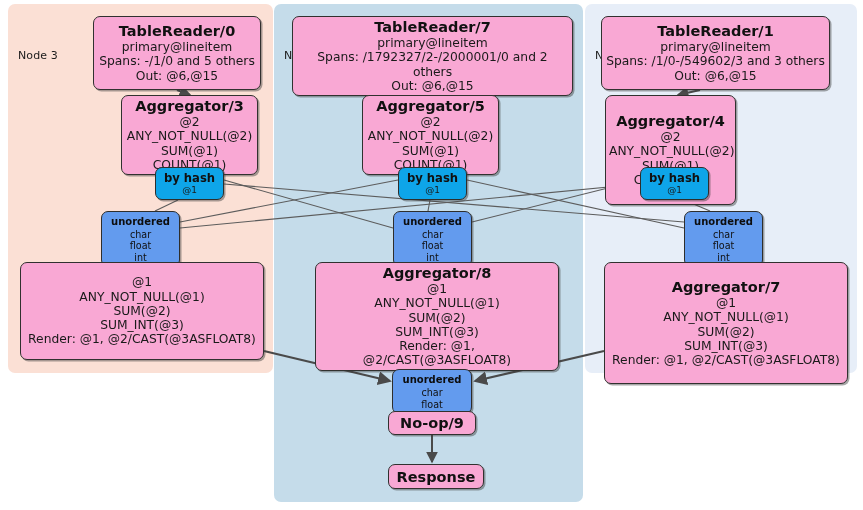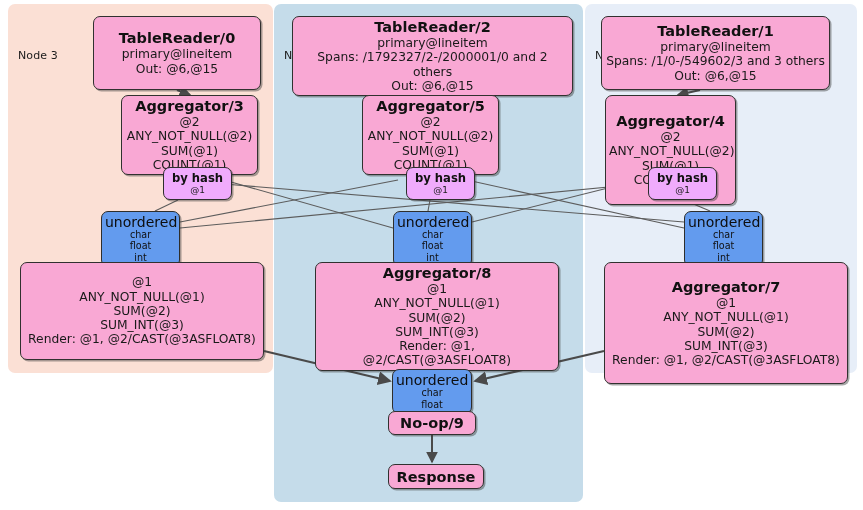--- a/index.html
+++ b/index.html
@@ -11,30 +11,30 @@
 
   svg#edges{position:absolute;left:0;top:0;width:863px;height:510px;pointer-events:none;}
 
   .node{position:absolute;box-sizing:border-box;border:1.4px solid #31312f;
         border-radius:7px;text-align:center;
         box-shadow:1.5px 1.5px 0 rgba(60,60,60,0.45);}
   .node .title{font-weight:bold;color:#111;}
   .node .line{color:#1a1a1a;}
 
   .n-yellow{background:#f9a8d4;}
-  .n-orange{background:#f0abfc;border-color:#2e2e2c;margin-left:8px;}
+  .n-orange{background:#0ea5e9;border-color:#2e2e2c;}
   .n-blue{background:#639bee;border-color:#2e2e2c;}
 
   .big .title{font-size:14.5px;line-height:17px;}
   .big .line{font-size:12.3px;line-height:14.3px;}
 
   .small .title{font-size:11.6px;line-height:13px;font-weight:bold;}
   .small .line{font-size:9px;line-height:11px;}
 
-  .blue .title{font-size:14px;line-height:14px;font-weight:normal;color:#0d0d0d;}
+  .blue .title{font-size:10px;line-height:14px;font-weight:bold;color:#0d0d0d;}
   .blue .line{font-size:9.6px;line-height:11.5px;color:#101010;}
 
   .plain .title{font-size:14.5px;line-height:18px;}
 </style>
 </head>
 <body>
 
 <div id="stage">
   <div id="panels">
       <div class="panel" style="left: 8px; top: 4px; width: 265px; height: 369px; background: rgb(251, 224, 213);"></div>
@@ -73,24 +73,25 @@
     <path d="M604,351 L475,381" stroke="#4a4a4a" stroke-width="2.3" fill="none" marker-end="url(#ah)"></path>
 
     <path d="M432,414 L432,411" stroke="#4a4a4a" stroke-width="2" fill="none"></path>
     <path d="M432,433 L432,462" stroke="#4a4a4a" stroke-width="2" fill="none" marker-end="url(#ah)"></path>
   </svg>
 
   <div id="nodes">
       <div class="node n-yellow big" style="left: 93px; top: 16px; width: 168px; min-height: 74px; display: flex; flex-direction: column; justify-content: center; padding: 2px 3px;">
         <div class="title">TableReader/0</div>
         <div class="line">primary@lineitem</div>
+        <div class="line">Spans: -/1/0 and 5 others</div>
         <div class="line">Out: @6,@15</div>
       </div>
       <div class="node n-yellow big" style="left: 292px; top: 16px; width: 281px; min-height: 74px; display: flex; flex-direction: column; justify-content: center; padding: 2px 3px;">
-        <div class="title">TableReader/2</div>
+        <div class="title">TableReader/7</div>
         <div class="line">primary@lineitem</div>
         <div class="line">Spans: /1792327/2-/2000001/0 and 2 others</div>
         <div class="line">Out: @6,@15</div>
       </div>
       <div class="node n-yellow big" style="left: 601px; top: 16px; width: 229px; min-height: 74px; display: flex; flex-direction: column; justify-content: center; padding: 2px 1px;">
         <div class="title">TableReader/1</div>
         <div class="line">primary@lineitem</div>
         <div class="line">Spans: /1/0-/549602/3 and 3 others</div>
         <div class="line">Out: @6,@15</div>
       </div>

